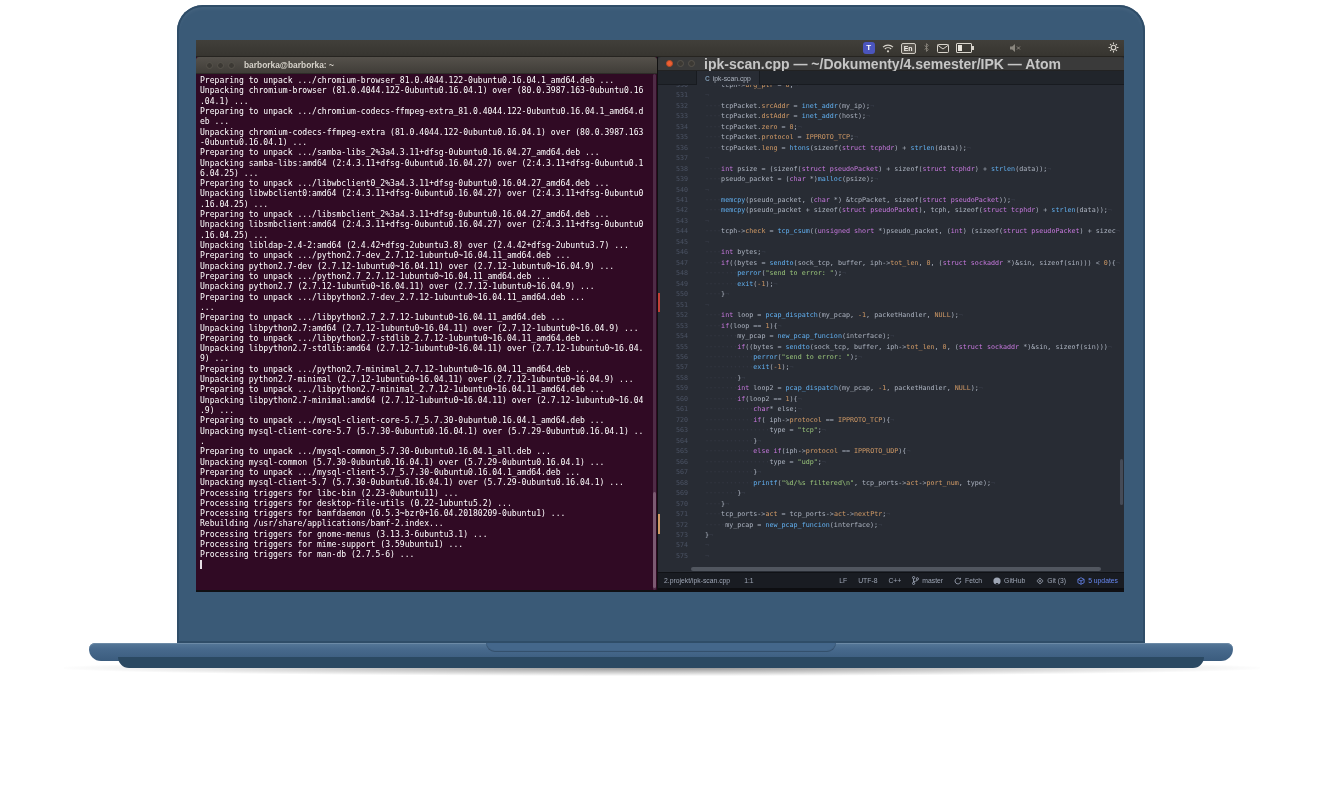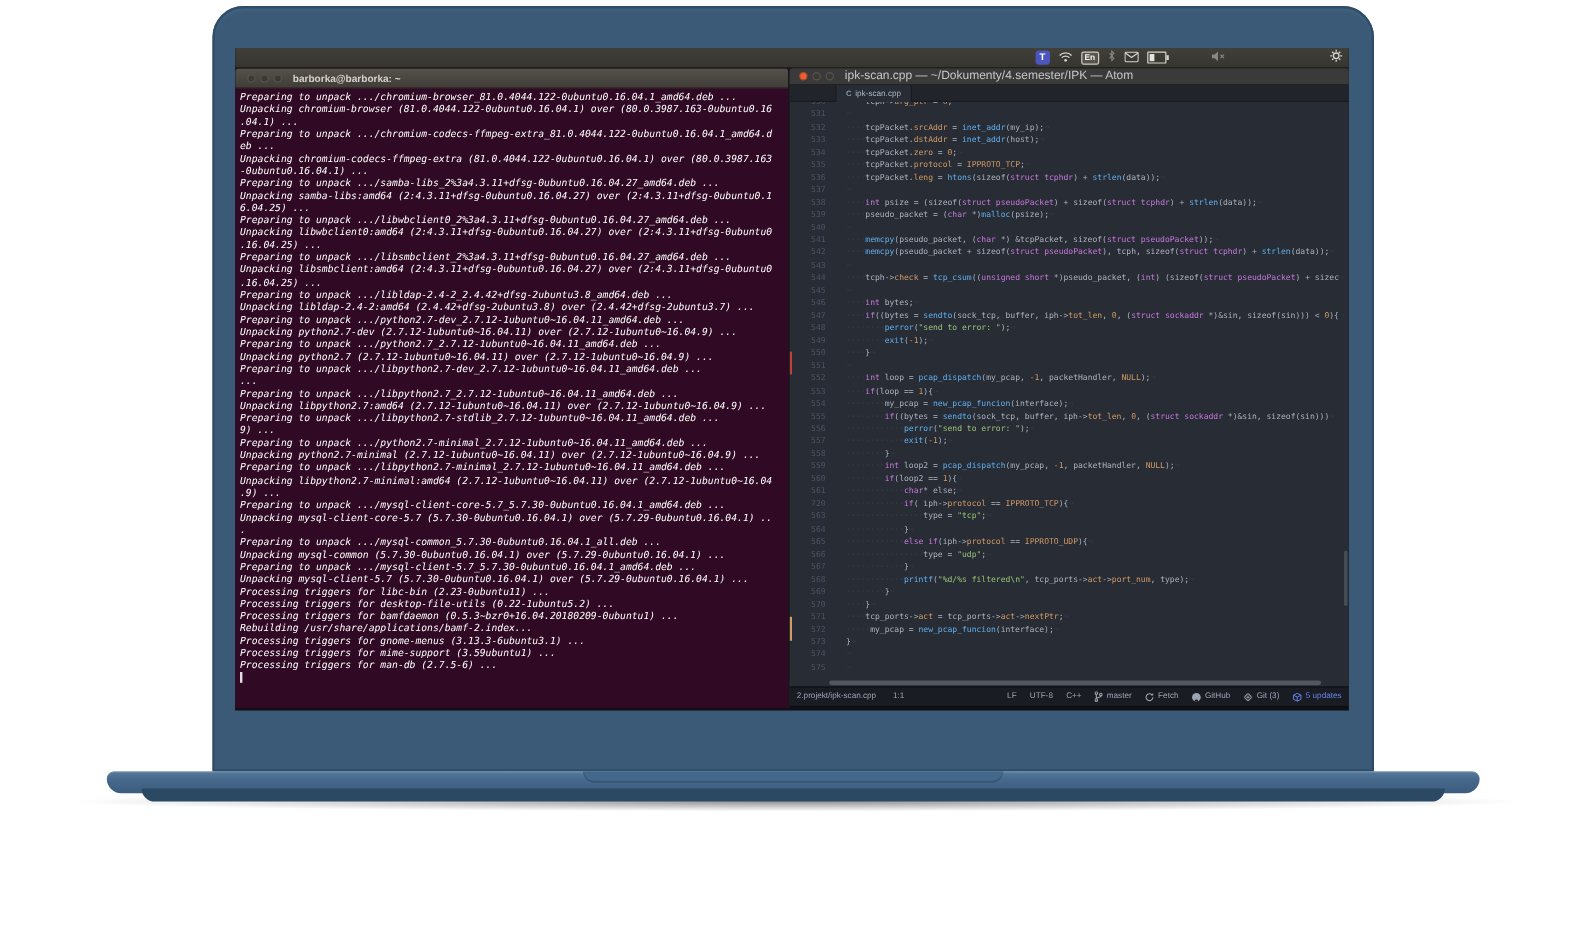--- a/index.html
+++ b/index.html
@@ -30,38 +30,38 @@
   .teams{width:12px;height:12px;background:#4b55bd;border-radius:3px;color:#fff;font-size:8px;
     font-weight:bold;text-align:center;line-height:12px;}
   .batt{position:relative;width:14px;height:8px;border:1px solid #d8d4cc;border-radius:1px;}
   .batt:after{content:"";position:absolute;right:-3px;top:2px;width:2px;height:4px;background:#d8d4cc;}
   .batt .lvl{position:absolute;left:1px;top:1px;width:4px;height:6px;background:#e8e4dc;}
   
   .win-btns{display:flex;gap:4px;align-items:center;}
   .wbtn{width:7px;height:7px;border-radius:50%;background:#3c3934;border:1px solid #57534c;box-sizing:border-box;}
   .wbtn.close-active{background:#ee5f33;border-color:#b64a24;}
   
-  .terminal{position:absolute;left:0;top:17px;width:461px;height:533px;background:#300a24;padding-left:30px;}
+  .terminal{position:absolute;left:0;top:17px;width:461px;height:533px;background:#300a24;}
   .term-title{position:absolute;left:0;top:0;width:461px;height:17px;box-sizing:border-box;
     background:linear-gradient(180deg,#55514b,#403d38);border-bottom:1px solid #2e2c28;
     border-radius:3px 3px 0 0;display:flex;align-items:center;padding-left:10px;gap:9px;}
   .term-title .ttl{color:#d6d2ca;font-size:8.4px;font-weight:bold;white-space:nowrap;}
   .term-body{position:absolute;left:0;top:17px;width:461px;height:516px;overflow:hidden;
     font-family:"DejaVu Sans Mono",monospace;font-size:8.1px;line-height:10.32px;color:#ffffff;
-    padding:1px 0 0 4px;box-sizing:border-box;font-style:italic;}
+    padding:1px 0 0 4px;box-sizing:border-box;}
   .t-line{white-space:pre;height:10.32px;}
   .t-cursor{display:inline-block;width:2px;height:8.5px;background:#e6dde4;vertical-align:-1px;}
   .term-scroll{position:absolute;right:1px;top:17px;width:3px;height:516px;background:#4f2b46;border-radius:2px;}
   .term-scroll .thumb{position:absolute;left:0;bottom:2px;width:3px;height:96px;background:#7c5a72;border-radius:2px;}
   
   .atom{position:absolute;left:461px;top:17px;width:467px;height:533px;background:#282c34;border-left:1px solid #111;box-sizing:border-box;}
   .atom-title{position:absolute;left:0;top:0;width:466px;height:14px;background:#3a3a3a;
     border-bottom:1px solid #222;border-radius:3px 3px 0 0;display:flex;align-items:center;
     padding-left:8px;gap:9px;box-sizing:border-box;}
-  .atom-title .ttl{color:#c6c6c6;font-size:10px;font-weight:normal;white-space:nowrap;text-align:right;}
+  .atom-title .ttl{color:#c6c6c6;font-size:14px;font-weight:bold;white-space:nowrap;text-align:right;}
   .tabbar{position:absolute;left:0;top:14px;width:466px;height:14px;background:#21252b;border-bottom:1px solid #181b20;box-sizing:border-box;}
   .tab{position:absolute;left:38px;top:0;height:14px;background:#282c34;border-right:1px solid #181b20;
     border-left:1px solid #181b20;display:flex;align-items:center;gap:3px;padding:0 8px;}
   .tab .ficon{color:#7a95ad;font-size:6.5px;font-weight:bold;}
   .tab .tlabel{color:#aeb6c2;font-size:6.8px;white-space:nowrap;}
   .editor{position:absolute;left:0;top:28px;width:466px;height:481px;overflow:hidden;
     font-family:"DejaVu Sans Mono",monospace;font-size:6.7px;}
   .gutter{position:absolute;left:0;top:-5.2px;width:30px;text-align:right;color:#4b5364;}
   .gnum{height:10.47px;line-height:10.47px;}
   .codecol{position:absolute;left:47px;top:-5.2px;right:0;color:#abb2bf;}
@@ -159,31 +159,31 @@
           <div class="t-line">-0ubuntu0.16.04.1) ...</div>
           <div class="t-line">Preparing to unpack .../samba-libs_2%3a4.3.11+dfsg-0ubuntu0.16.04.27_amd64.deb ...</div>
           <div class="t-line">Unpacking samba-libs:amd64 (2:4.3.11+dfsg-0ubuntu0.16.04.27) over (2:4.3.11+dfsg-0ubuntu0.1</div>
           <div class="t-line">6.04.25) ...</div>
           <div class="t-line">Preparing to unpack .../libwbclient0_2%3a4.3.11+dfsg-0ubuntu0.16.04.27_amd64.deb ...</div>
           <div class="t-line">Unpacking libwbclient0:amd64 (2:4.3.11+dfsg-0ubuntu0.16.04.27) over (2:4.3.11+dfsg-0ubuntu0</div>
           <div class="t-line">.16.04.25) ...</div>
           <div class="t-line">Preparing to unpack .../libsmbclient_2%3a4.3.11+dfsg-0ubuntu0.16.04.27_amd64.deb ...</div>
           <div class="t-line">Unpacking libsmbclient:amd64 (2:4.3.11+dfsg-0ubuntu0.16.04.27) over (2:4.3.11+dfsg-0ubuntu0</div>
           <div class="t-line">.16.04.25) ...</div>
-          <div class="t-line">Preparing to unpack .../libldap-2.4-2_2.4.42+dfsg-2ubuntu3.8_amd64.deb ...</div>
           <div class="t-line">Unpacking libldap-2.4-2:amd64 (2.4.42+dfsg-2ubuntu3.8) over (2.4.42+dfsg-2ubuntu3.7) ...</div>
           <div class="t-line">Preparing to unpack .../python2.7-dev_2.7.12-1ubuntu0~16.04.11_amd64.deb ...</div>
           <div class="t-line">Unpacking python2.7-dev (2.7.12-1ubuntu0~16.04.11) over (2.7.12-1ubuntu0~16.04.9) ...</div>
           <div class="t-line">Preparing to unpack .../python2.7_2.7.12-1ubuntu0~16.04.11_amd64.deb ...</div>
           <div class="t-line">Unpacking python2.7 (2.7.12-1ubuntu0~16.04.11) over (2.7.12-1ubuntu0~16.04.9) ...</div>
           <div class="t-line">Preparing to unpack .../libpython2.7-dev_2.7.12-1ubuntu0~16.04.11_amd64.deb ...</div>
           <div class="t-line">...</div>
           <div class="t-line">Preparing to unpack .../libpython2.7_2.7.12-1ubuntu0~16.04.11_amd64.deb ...</div>
           <div class="t-line">Unpacking libpython2.7:amd64 (2.7.12-1ubuntu0~16.04.11) over (2.7.12-1ubuntu0~16.04.9) ...</div>
           <div class="t-line">Preparing to unpack .../libpython2.7-stdlib_2.7.12-1ubuntu0~16.04.11_amd64.deb ...</div>
+          <div class="t-line">Unpacking libpython2.7-stdlib:amd64 (2.7.12-1ubuntu0~16.04.11) over (2.7.12-1ubuntu0~16.04.</div>
           <div class="t-line">9) ...</div>
           <div class="t-line">Preparing to unpack .../python2.7-minimal_2.7.12-1ubuntu0~16.04.11_amd64.deb ...</div>
           <div class="t-line">Unpacking python2.7-minimal (2.7.12-1ubuntu0~16.04.11) over (2.7.12-1ubuntu0~16.04.9) ...</div>
           <div class="t-line">Preparing to unpack .../libpython2.7-minimal_2.7.12-1ubuntu0~16.04.11_amd64.deb ...</div>
           <div class="t-line">Unpacking libpython2.7-minimal:amd64 (2.7.12-1ubuntu0~16.04.11) over (2.7.12-1ubuntu0~16.04</div>
           <div class="t-line">.9) ...</div>
           <div class="t-line">Preparing to unpack .../mysql-client-core-5.7_5.7.30-0ubuntu0.16.04.1_amd64.deb ...</div>
           <div class="t-line">Unpacking mysql-client-core-5.7 (5.7.30-0ubuntu0.16.04.1) over (5.7.29-0ubuntu0.16.04.1) ..</div>
           <div class="t-line">.</div>
           <div class="t-line">Preparing to unpack .../mysql-common_5.7.30-0ubuntu0.16.04.1_all.deb ...</div>

